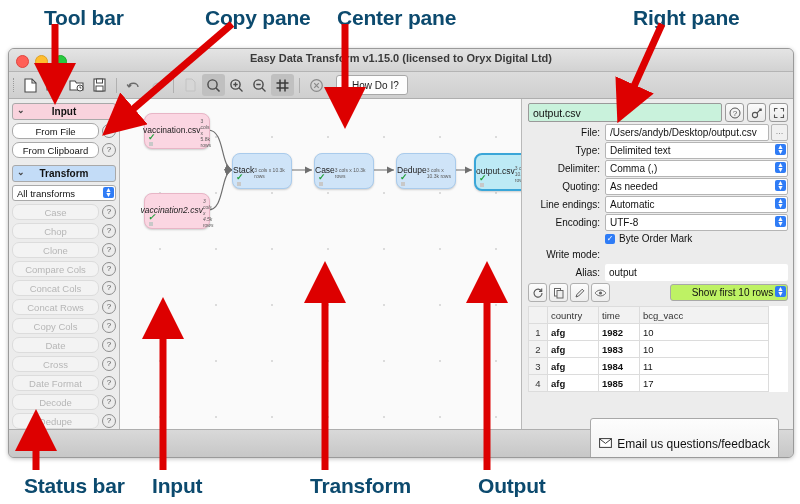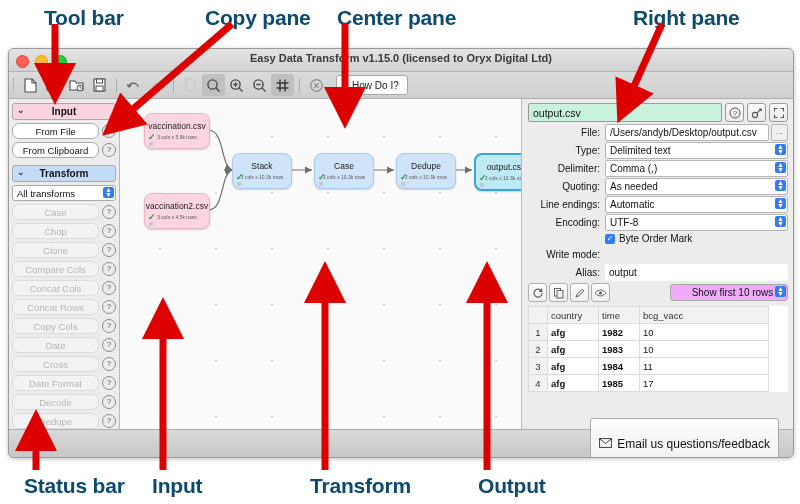--- a/index.html
+++ b/index.html
@@ -59,21 +59,21 @@
   .selbox{flex:1;height:14px;background:#fff;border:1px solid #a9a9a9;border-radius:3px;
           font-size:9.5px;color:#111;display:flex;align-items:center;padding-left:4px;
           position:relative;}
   .stepper{position:absolute;right:1px;top:1px;width:11px;height:11px;border-radius:2px;
            background:#2f7cf6;color:#fff;font-size:7px;line-height:5px;text-align:center;}
   
   .centerpane{flex:1;background:#fafafa;position:relative;overflow:hidden;}
   .dots{position:absolute;inset:0;
         background-image:radial-gradient(#d8d8d8 1px, transparent 1px);
         background-size:56px 56px;background-position:12px 10px;opacity:.9;}
-  .node{position:absolute;border-radius:8px;display:flex;flex-direction:column;
+  .node{position:absolute;border-radius:8px;display:flex;flex-direction:row;
         align-items:center;justify-content:center;box-shadow:0 1px 2px rgba(0,0,0,.18);}
   .node .nlabel{font-size:8.5px;color:#222;line-height:1.1;}
   .node .nsub{font-size:5px;color:#5a5a5a;margin-top:3px;}
   .node.inp{background:#fbd6e2;border:1px solid #e8b5c6;}
   .node.tr{background:#cfe4f8;border:1px solid #a9cbec;}
   .node.out{background:#bdeaf5;border:2px solid #3aa6d8;}
   .tick{position:absolute;left:3px;bottom:6px;color:#21a03b;font-size:9px;font-weight:bold;}
   .sq{position:absolute;left:4px;bottom:2px;width:4px;height:4px;background:#c8c8c8;}
   
   .rightpane{width:272px;background:#ececec;border-left:1px solid #b9b9b9;
@@ -99,21 +99,21 @@
   .cblab{font-size:10px;color:#111;}
   .tabs{display:flex;align-items:center;gap:0;margin-top:4px;padding-left:36px;}
   .tab{font-size:10px;color:#111;padding:1px 7px;border-radius:3px;}
   .tab.sel{background:#2f7cf6;color:#fff;font-weight:normal;}
   .tsep2{width:1px;height:11px;background:#2f7cf6;margin:0 1px;}
   .cols{font-size:10px;color:#111;margin-top:3px;}
   .tbar{display:flex;align-items:center;margin-top:3px;gap:2px;}
   .tbico{width:17px;height:17px;border:1px solid #b0b0b0;border-radius:3px;
          background:linear-gradient(#fcfcfc,#ededed);display:flex;align-items:center;
          justify-content:center;font-size:9px;color:#555;}
-  .showsel{margin-left:auto;width:118px;height:17px;background:#f0abfc;border:1px solid #a8a8a8;
+  .showsel{margin-left:auto;width:118px;height:17px;background:#bef264;border:1px solid #a8a8a8;
            border-radius:3px;font-size:10px;color:#111;display:flex;align-items:center;
            justify-content:center;position:relative;box-sizing:border-box;padding-left:7px;}
   table.grid{border-collapse:collapse;margin-top:4px;width:100%;background:#fff;}
   table.grid th,table.grid td{border:1px solid #dcdcdc;font-size:9.5px;color:#111;
         height:16px;padding:0 3px;text-align:left;font-weight:normal;}
   table.grid th{background:#f2f2f2;color:#333;}
   table.grid td.idx{background:#f2f2f2;color:#333;width:12px;text-align:center;}
   table.grid td.c1{font-weight:bold;width:44px;}
   table.grid td.c2{font-weight:bold;width:34px;}
   table.grid th.blank{width:12px;}
@@ -326,21 +326,21 @@
         <path d="M252 71 L274 71" fill="none" stroke="#6f6f6f" stroke-width="1.2" marker-end="url(#ah)"></path>
         <path d="M334 71 L352 71" fill="none" stroke="#6f6f6f" stroke-width="1.2" marker-end="url(#ah)"></path>
       </svg>
       <div id="node-layer">
           <div class="node inp" style="left: 24px; top: 14px; width: 64px; height: 34px;">
             <span class="nlabel">vaccination.csv</span>
             <span class="nsub">3 cols x 5.8k rows</span>
             <span class="tick">✓</span>
             <span class="sq"></span>
           </div>
-          <div class="node inp" style="left: 24px; top: 94px; width: 64px; height: 34px;">
+          <div class="node inp" style="left: 24px; top: 94px; width: 64px; height: 34px; font-style: italic;">
             <span class="nlabel">vaccination2.csv</span>
             <span class="nsub">3 cols x 4.5k rows</span>
             <span class="tick">✓</span>
             <span class="sq"></span>
           </div>
           <div class="node tr" style="left: 112px; top: 54px; width: 58px; height: 34px;">
             <span class="nlabel">Stack</span>
             <span class="nsub">3 cols x 10.3k rows</span>
             <span class="tick">✓</span>
             <span class="sq"></span>

